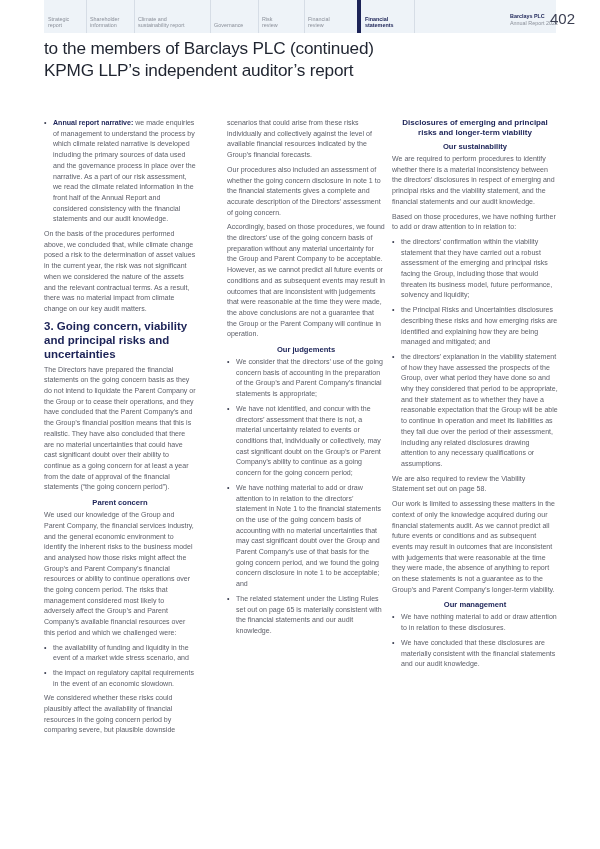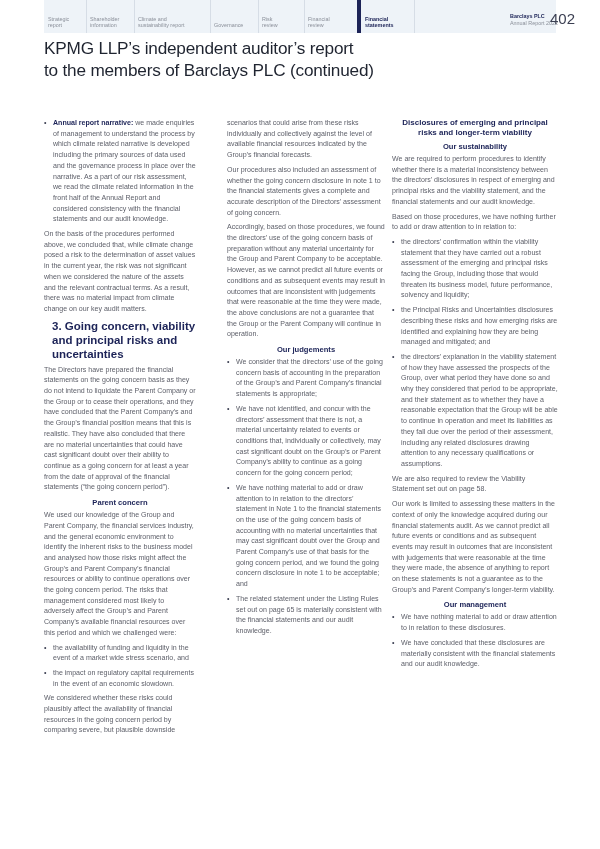--- a/index.html
+++ b/index.html
@@ -14,21 +14,21 @@
   .brand { position:absolute; left:510px; top:13px; font-size:5.4px; line-height:6.6px; }
   .brand .b1 { color:#1c2357; font-weight:bold; }
   .brand .b2 { color:#8a8f99; }
   .pageno { position:absolute; left:550px; top:10px; font-size:15px; color:#3b3f52; }
   .title { position:absolute; left:44px; top:37px; font-size:17.2px; line-height:22px; color:#1f2430; letter-spacing:-0.2px; }
   .col { position:absolute; top:118px; font-size:7.05px; line-height:10.7px; color:#5e606a; }
   .col p { margin:0 0 4px 0; }
   .col ul { margin:0 0 4px 0; padding:0; list-style:none; }
   .col li { position:relative; padding-left:9px; margin-bottom:4px; }
   .col li::before { content:"•"; position:absolute; left:0; top:0; color:#3b3f52; }
-  .h3 { font-size:11.5px; line-height:14px; font-weight:bold; color:#1c2357; margin:3px 0 4px 8px; }
+  .h3 { font-size:11.5px; line-height:14px; font-weight:bold; color:#1c2357; margin:3px 0 4px 0; }
   .h4 { font-size:7.6px; line-height:11px; font-weight:bold; color:#1c2357; margin:0 0 2px 0;text-align:center; }
   .strong { font-weight:bold; color:#1c2357; }
   #c1 { left:44px; width:152px; }
   #c2 { left:227px; width:158px; }
   #c3 { left:392px; width:166px; }
 </style>
 </head>
 <body>
 
 <div class="topnav">
@@ -83,22 +83,22 @@
   <div class="nav-sep" style="left:370px;"></div>
 </div>
 
 <div class="brand">
   <div class="b1">Barclays PLC</div>
   <div class="b2">Annual Report 2022</div>
 </div>
 <div class="pageno">402</div>
 
 <div class="title">
+  <div>to the members of Barclays PLC (continued)</div>
   <div>KPMG LLP’s independent auditor’s report</div>
-  <div>to the members of Barclays PLC (continued)</div>
 </div>
 
 <div class="col" id="c1">
   <ul>
     <li><span class="strong">Annual report narrative:</span><span> we made enquiries of management to understand the process by which climate related narrative is developed including the primary sources of data used and the governance process in place over the narrative. As a part of our risk assessment, we read the climate related information in the front half of the Annual Report and considered consistency with the financial statements and our audit knowledge.</span></li>
   </ul>
   <p>On the basis of the procedures performed above, we concluded that, while climate change posed a risk to the determination of asset values in the current year, the risk was not significant when we considered the nature of the assets and the relevant contractual terms. As a result, there was no material impact from climate change on our key audit matters.</p>
   <div class="h3">3. Going concern, viability and principal risks and uncertainties</div>
   <p>The Directors have prepared the financial statements on the going concern basis as they do not intend to liquidate the Parent Company or the Group or to cease their operations, and they have concluded that the Parent Company’s and the Group’s financial position means that this is realistic. They have also concluded that there are no material uncertainties that could have cast significant doubt over their ability to continue as a going concern for at least a year from the date of approval of the financial statements (“the going concern period”).</p>
   <div class="h4">Parent concern</div>

